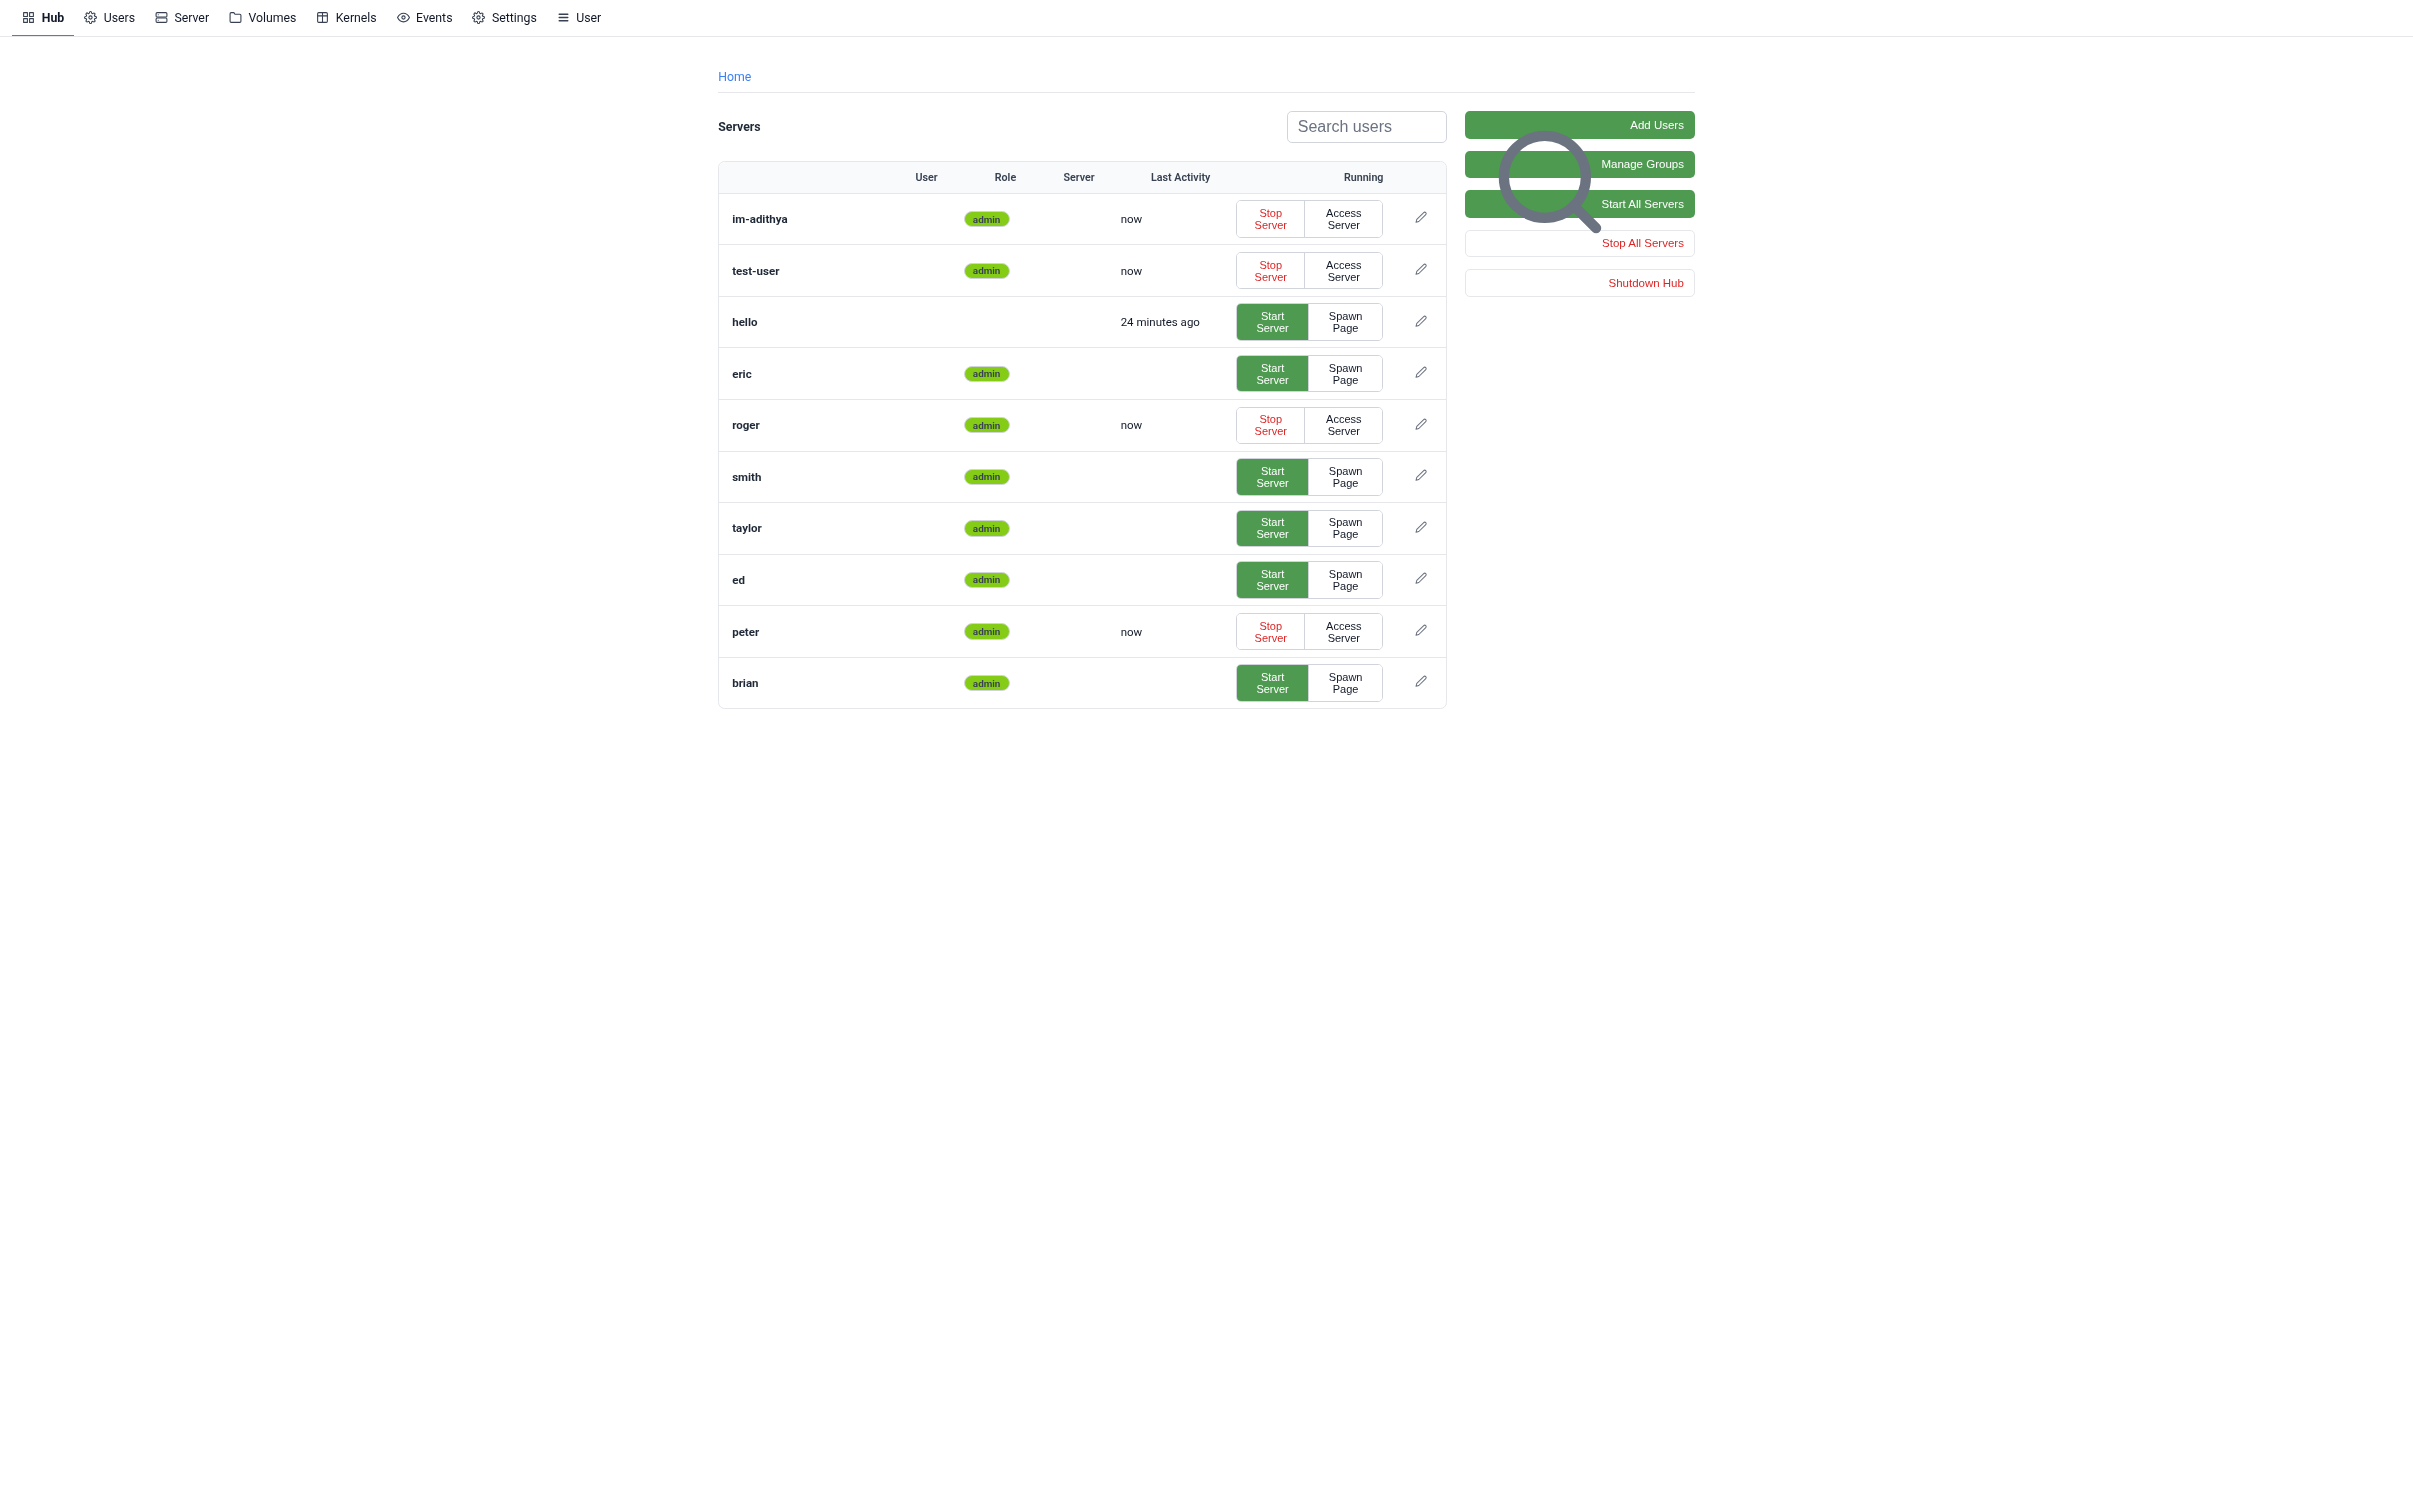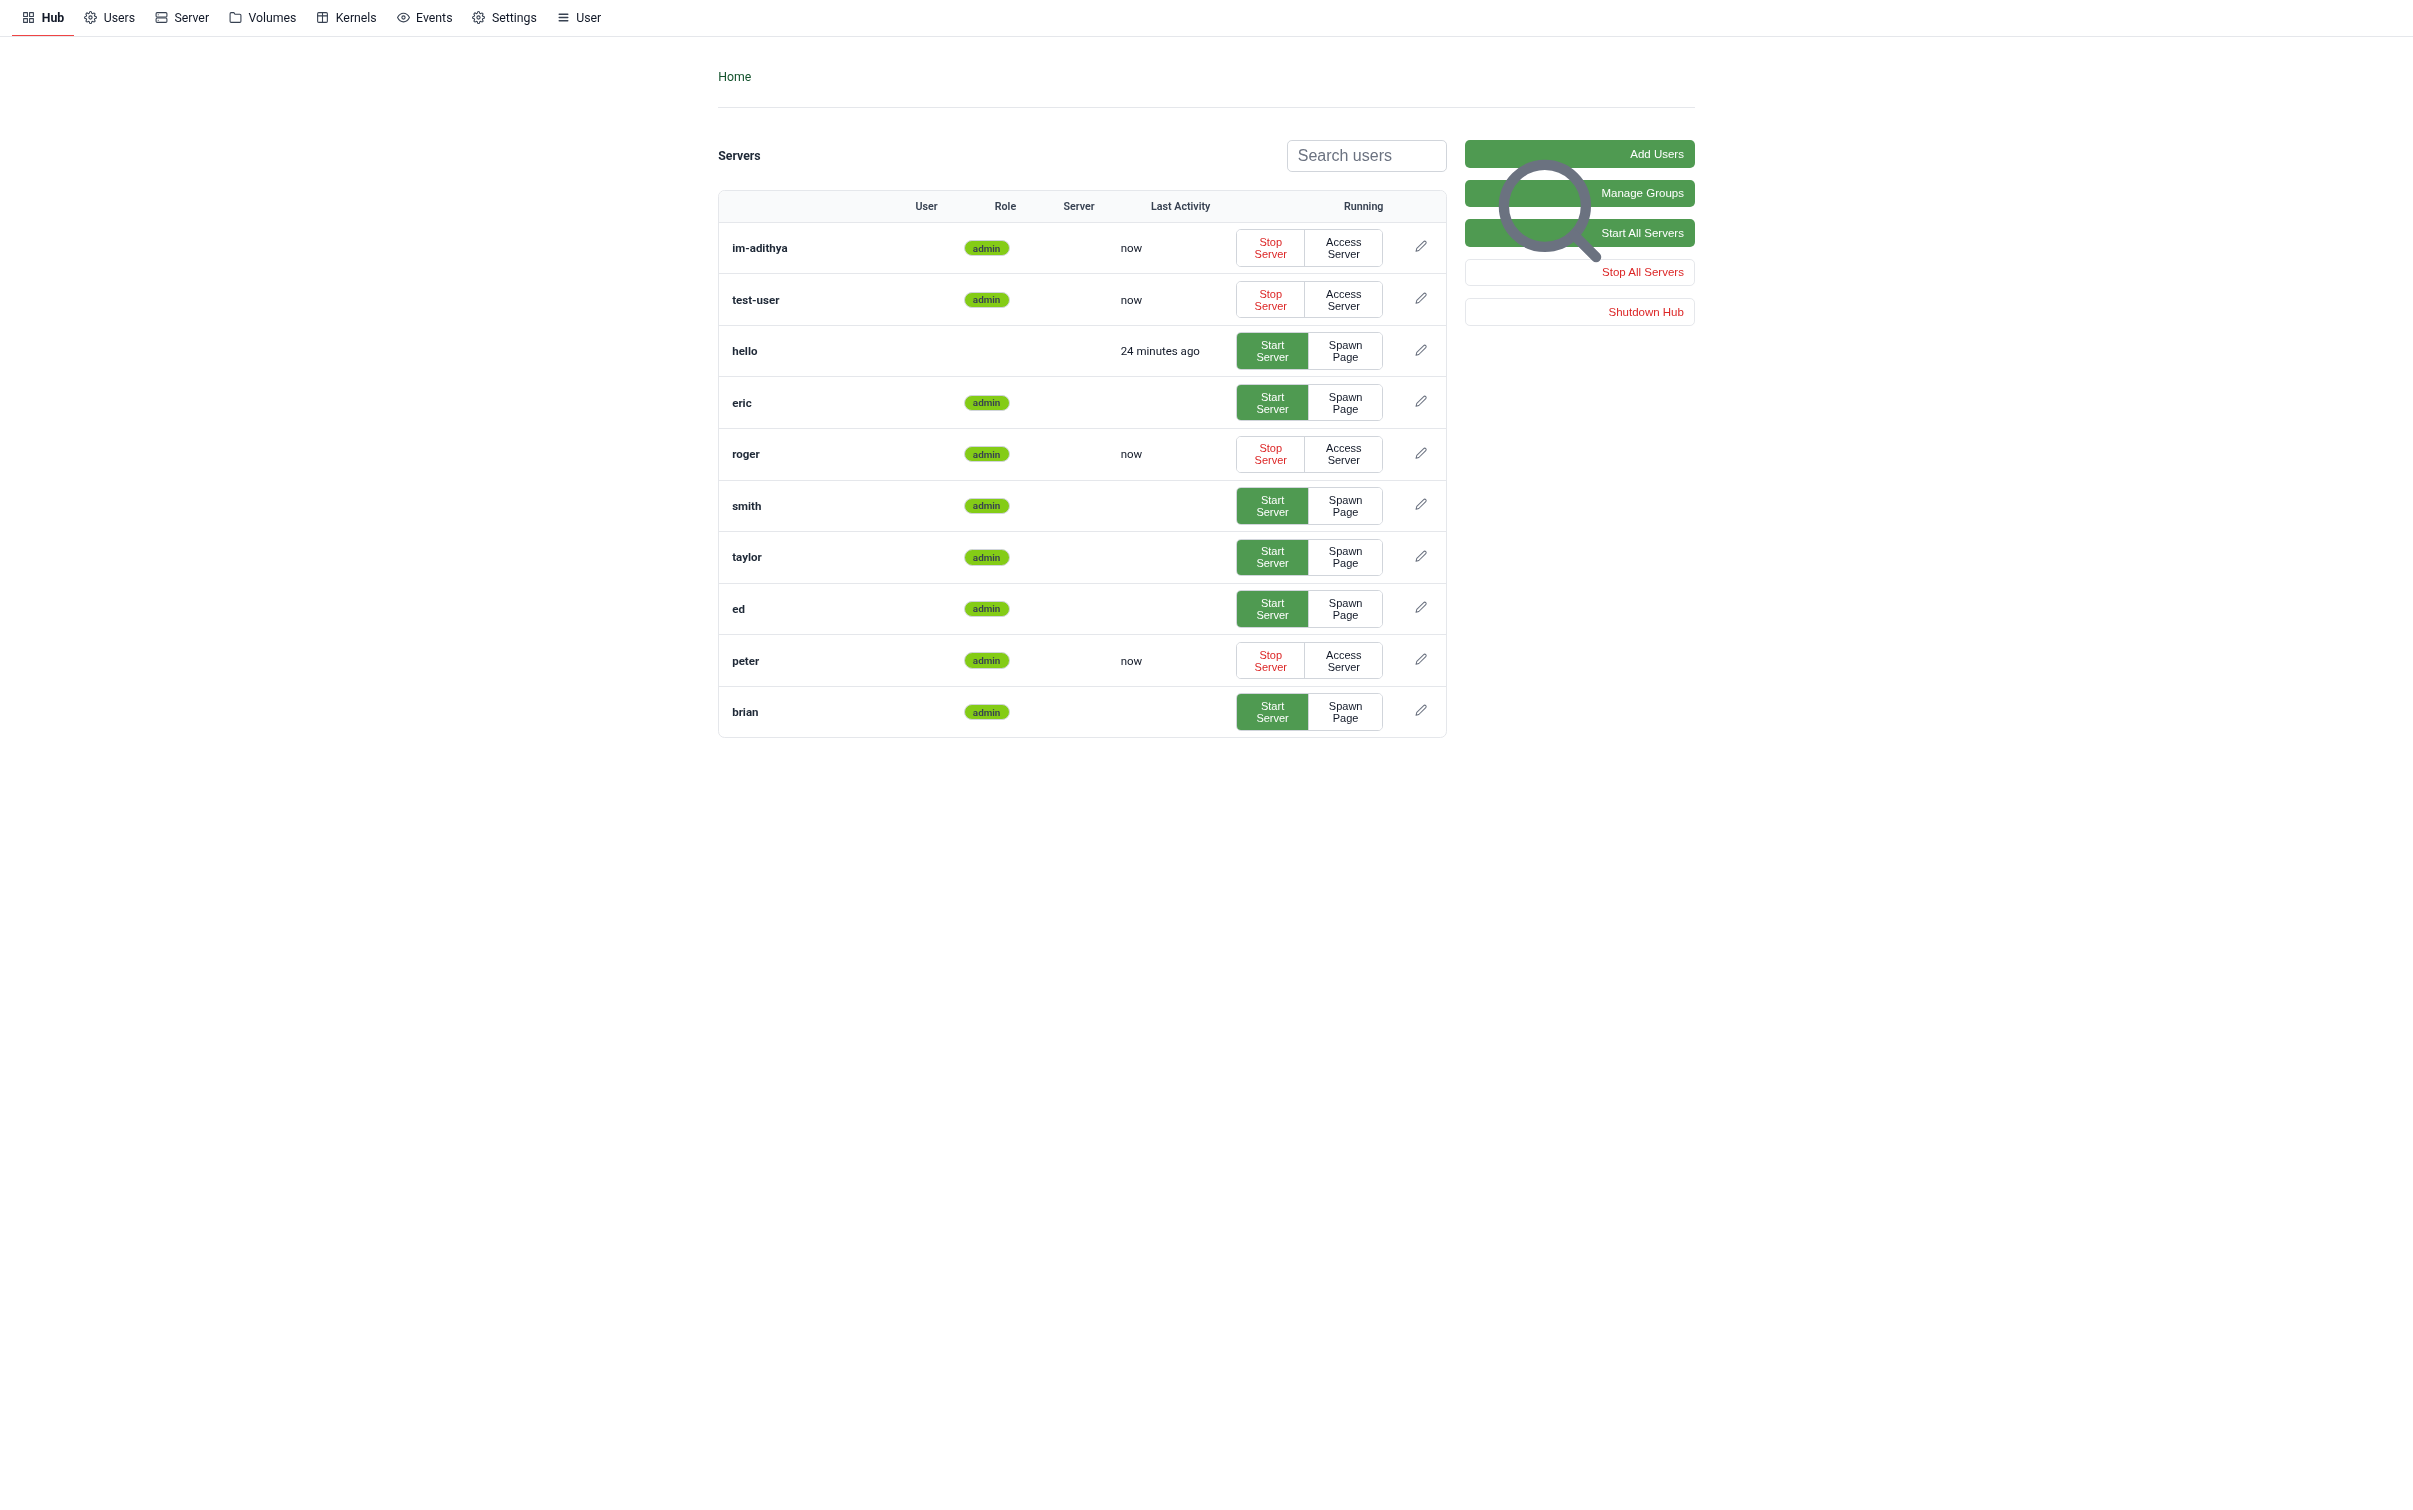--- a/index.html
+++ b/index.html
@@ -43,30 +43,30 @@
   .nav-item .icon-slot svg { width: 13px; height: 13px; stroke: #374151; }
 
   
   .page {
     max-width: 993px;
     margin: 0 auto;
     padding: 33px 8.2px 16.4px 8.2px;
   }
   .breadcrumb {
     font-size: 12.3px;
-    color: #14532d;
-    padding-bottom: 23px;
+    color: #3b82f6;
+    padding-bottom: 8px;
     border-bottom: 0.8px solid #e5e7eb;
   }
 
   .main-grid {
     display: grid;
     grid-template-columns: 1fr 230px;
     gap: 18px;
-    margin-top: 32px;
+    margin-top: 18px;
   }
 
   
   .panel-header {
     display: flex;
     align-items: center;
     justify-content: space-between;
     margin-bottom: 18px;
   }
   .panel-title {

